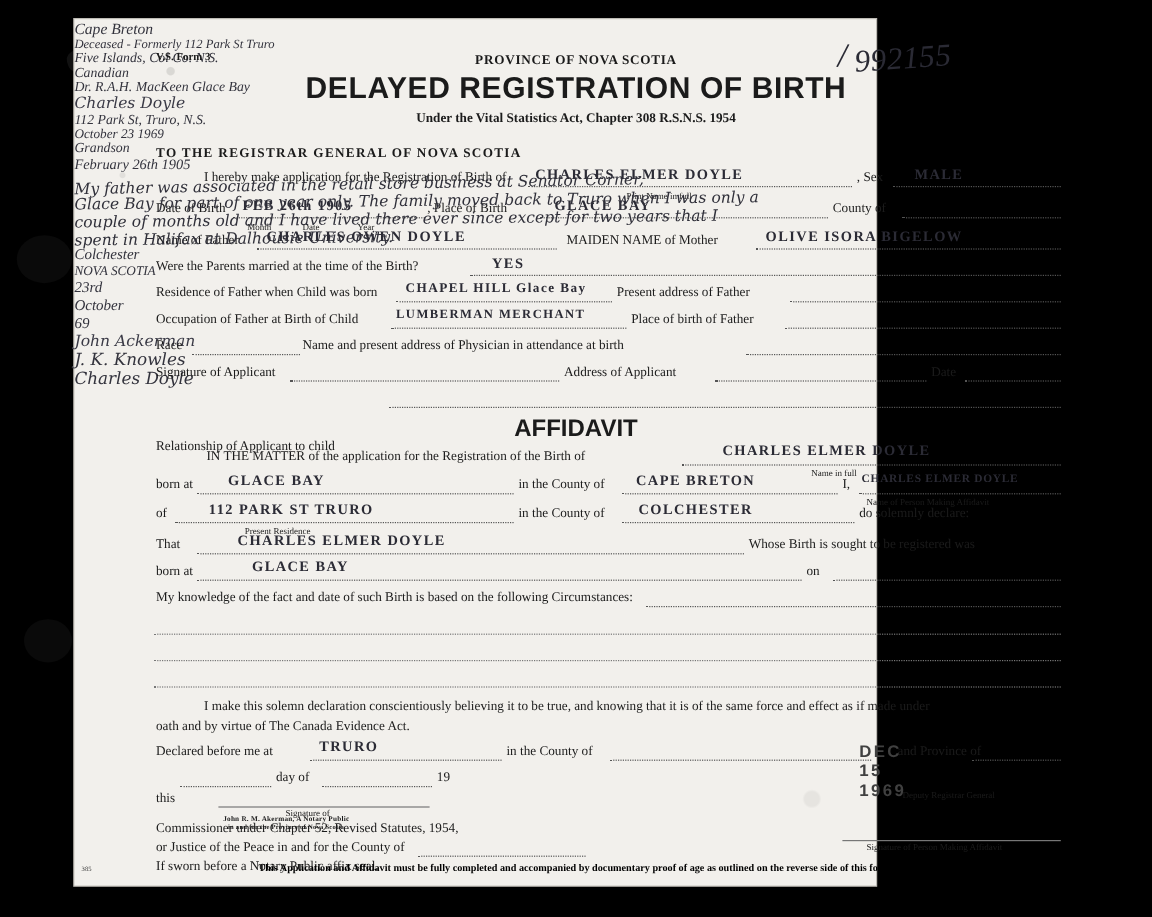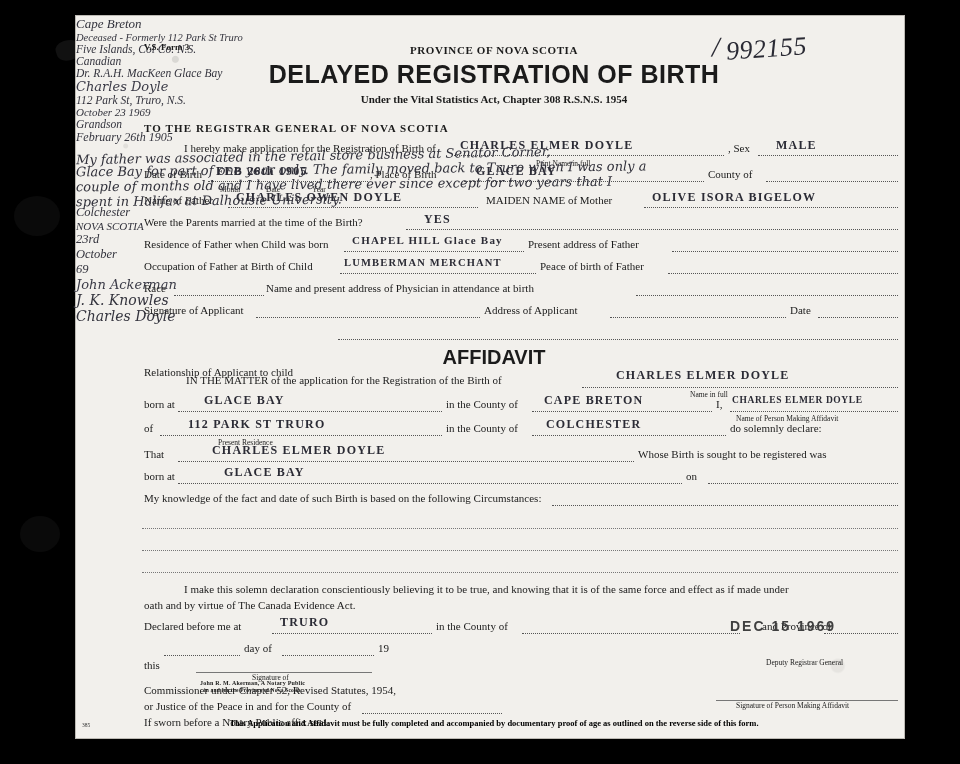--- a/index.html
+++ b/index.html
@@ -1,18 +1,18 @@
 <!DOCTYPE html>
 <html><head>
 <meta charset="utf-8">
 <style>
   html,body{margin:0;padding:0;background:#000;}
   body{width:960px;height:764px;overflow:hidden;font-family:"Liberation Serif",serif;}
   .page{position:relative;width:960px;height:764px;background:#000;}
-  .sheet{position:absolute;left:76px;top:16px;width:828px;height:722px;background:#f2f0ec;
+  .sheet{position:absolute;left:62px;top:16px;width:668px;height:722px;background:#f2f0ec;
          box-shadow:0 0 0 1px #bdbab4;}
   .sheet:before{content:"";position:absolute;inset:0;
     background:
       radial-gradient(circle at 12% 6%, rgba(0,0,0,.10) 0 3px, transparent 4px),
       radial-gradient(circle at 6% 18%, rgba(0,0,0,.07) 0 2px, transparent 3px),
       radial-gradient(circle at 92% 90%, rgba(0,0,0,.05) 0 6px, transparent 8px);
     pointer-events:none;}
   .blob{position:absolute;background:#0a0a0a;border-radius:50%;}
   .b1{left:14px;top:196px;width:46px;height:40px;}
   .b2{left:20px;top:516px;width:40px;height:36px;}
@@ -96,21 +96,21 @@
     <div class="t n" style="left:68px;top:222px;">Residence of Father when Child was born</div>
     <div class="dots" style="left:268px;top:235px;width:180px;"></div>
     <div class="hw hwc" style="left:276px;top:218px;font-size:11px;">CHAPEL HILL Glace Bay</div>
     <div class="t n" style="left:452px;top:222px;">Present address of Father</div>
     <div class="dots" style="left:596px;top:235px;width:226px;"></div>
     <div class="cur" style="left:600px;top:217px;font-size:10.5px;">Deceased - Formerly 112 Park St Truro</div>
 
     <div class="t n" style="left:68px;top:244px;">Occupation of Father at Birth of Child</div>
     <div class="dots" style="left:264px;top:257px;width:196px;"></div>
     <div class="hw hwc" style="left:268px;top:241px;font-size:10.5px;">LUMBERMAN MERCHANT</div>
-    <div class="t n" style="left:464px;top:244px;">Peace of birth of Father</div>
+    <div class="t n" style="left:464px;top:244px;">Place of birth of Father</div>
     <div class="dots" style="left:592px;top:257px;width:230px;"></div>
     <div class="cur" style="left:598px;top:239px;font-size:11.5px;">Five Islands, Col Co. N.S.</div>
 
     <div class="t n" style="left:68px;top:266px;">Race</div>
     <div class="dots" style="left:98px;top:279px;width:90px;"></div>
     <div class="cur" style="left:100px;top:261px;font-size:11.5px;">Canadian</div>
     <div class="t n" style="left:190px;top:266px;">Name and present address of Physician in attendance at birth</div>
     <div class="dots" style="left:560px;top:279px;width:262px;"></div>
     <div class="cur" style="left:566px;top:261px;font-size:11.5px;">Dr. R.A.H. MacKeen  Glace Bay</div>
 

